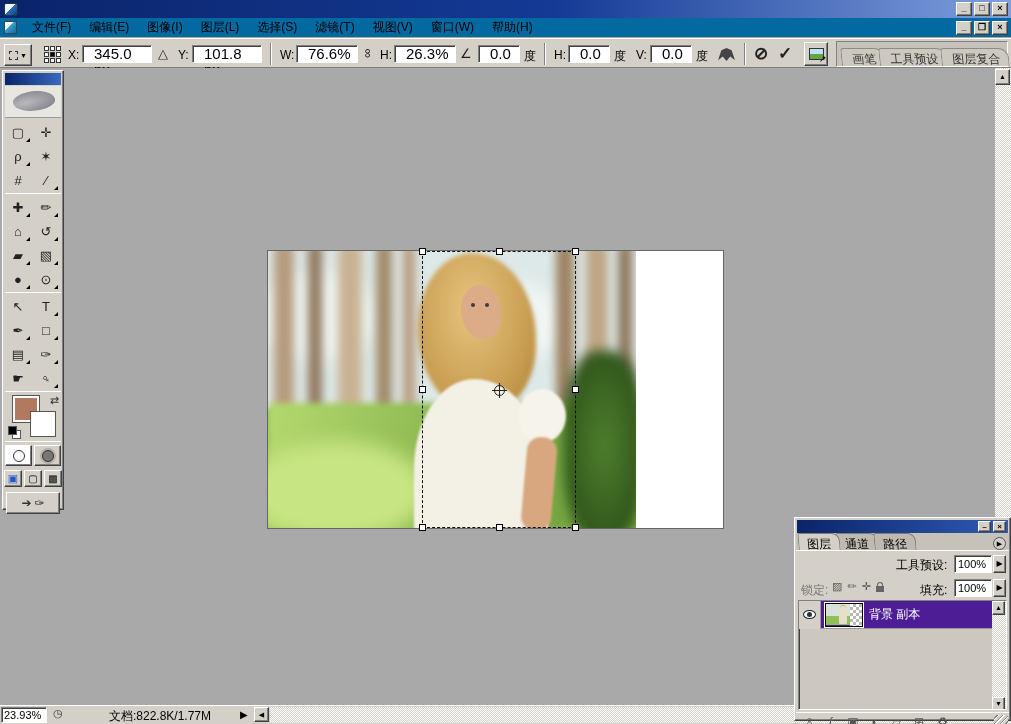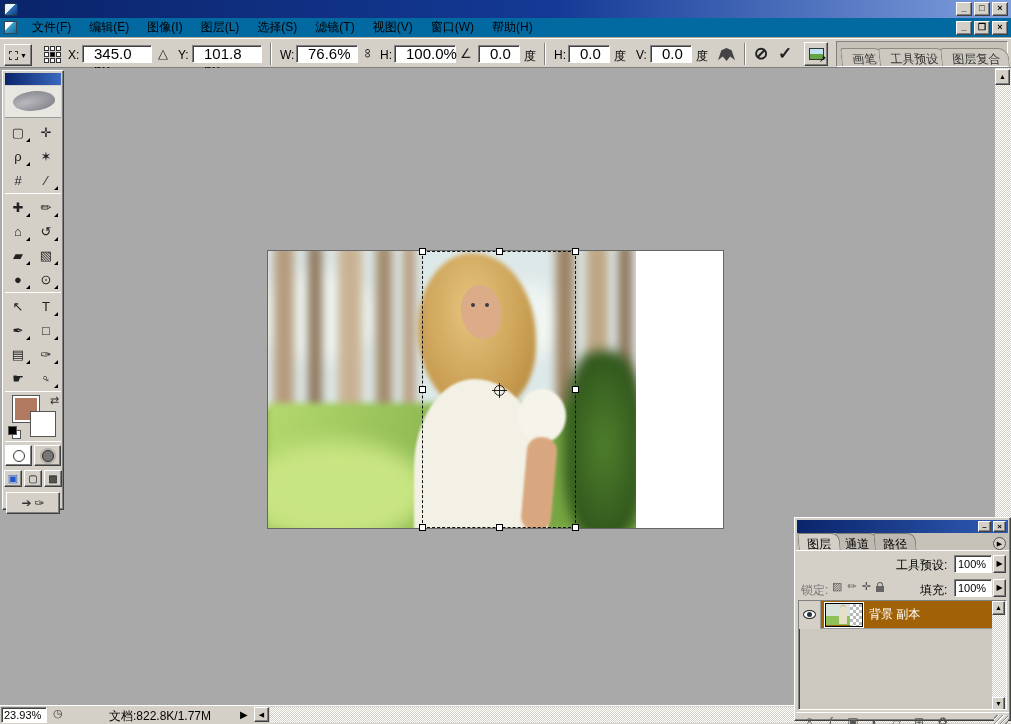--- a/index.html
+++ b/index.html
@@ -125,21 +125,21 @@
   .blendbox .dd { width:16px; height:18px; font-size:8px; line-height:16px; text-align:center; }
   .p-lbl { position:absolute; font-size:12px; }
   .numfield { position:absolute; height:18px; font-size:11px; line-height:16px; padding-left:3px; width:38px; }
   .spin { position:absolute; width:13px; height:18px; font-size:8px; line-height:16px; text-align:center; }
   .p-row2 { position:relative; height:22px; }
   .lockicons { position:absolute; left:36px; top:3px; display:flex; gap:5px; color:#555; font-size:11px; align-items:center; }
   .padlock { width:8px; height:6px; background:#666; position:relative; margin-top:5px; }
   .padlock::before { content:""; position:absolute; left:1px; top:-4px; width:4px; height:4px; border:1px solid #666; border-bottom:none; border-radius:3px 3px 0 0; }
   .p-list { position:relative; height:110px; margin:1px 2px 0; background:#ccc8c0; overflow:hidden; }
   .layer-row { position:relative; height:28px; display:flex; align-items:center; border-bottom:1px solid #999; }
-  .layer-row.selected { background:#a16207; color:#fff; }
+  .layer-row.selected { background:#4c1d95; color:#fff; }
   .eyecell { width:22px; height:28px; border-right:1px solid #999; display:flex; align-items:center; justify-content:center; background:#d4d0c8; }
   .eye { width:13px; height:9px; border:1px solid #222; border-radius:50%; background:#fff; position:relative; }
   .eye::after { content:""; position:absolute; left:3px; top:1px; width:5px; height:5px; border-radius:50%; background:#234; }
   .thumb { width:38px; height:24px; margin-left:4px; border:1px solid #000; outline:1px solid #fff; position:relative; background:linear-gradient(90deg,#86b053 0 30%,#d9d4bc 30% 46%,#cfb械 0); overflow:hidden; }
   .thumb .t-grass { position:absolute; left:0; top:55%; width:68%; height:45%; background:#8fc05a; }
   .thumb .t-sky { position:absolute; left:0; top:0; width:68%; height:55%; background:#d7e2da; }
   .thumb .t-fig { position:absolute; left:36%; top:12%; width:22%; height:80%; background:#e8dfc8; border-radius:40% 40% 10% 10%; }
   .thumb .t-hair { position:absolute; left:38%; top:6%; width:18%; height:38%; background:#caa45c; border-radius:50%; }
   .thumb .t-right { position:absolute; right:0; top:0; width:32%; height:100%; }
   .lname { margin-left:6px; font-size:12px; white-space:nowrap; }
@@ -200,21 +200,21 @@
     <span class="lbl" style="left:68px">X:</span>
     <div class="field inset" style="left:82px;width:70px">345.0 px</div>
     <span class="ic" style="left:158px">△</span>
     <span class="lbl" style="left:178px">Y:</span>
     <div class="field inset" style="left:192px;width:70px">101.8 px</div>
     <div class="vsep" style="left:270px"></div>
     <span class="lbl" style="left:280px">W:</span>
     <div class="field inset" style="left:296px;width:62px">76.6%</div>
     <span class="ic" style="left:364px;transform:rotate(90deg)">∞</span>
     <span class="lbl" style="left:380px">H:</span>
-    <div class="field inset" style="left:394px;width:62px">100.0%</div>
+    <div class="field inset" style="left:394px;width:62px">26.3%</div>
     <span class="ic" style="left:460px">∠</span>
     <div class="field inset" style="left:478px;width:42px">0.0</div>
     <span class="lbl" style="left:524px">度</span>
     <div class="vsep" style="left:544px"></div>
     <span class="lbl" style="left:554px">H:</span>
     <div class="field inset" style="left:568px;width:42px">0.0</div>
     <span class="lbl" style="left:614px">度</span>
     <span class="lbl" style="left:636px">V:</span>
     <div class="field inset" style="left:650px;width:42px">0.0</div>
     <span class="lbl" style="left:696px">度</span>

